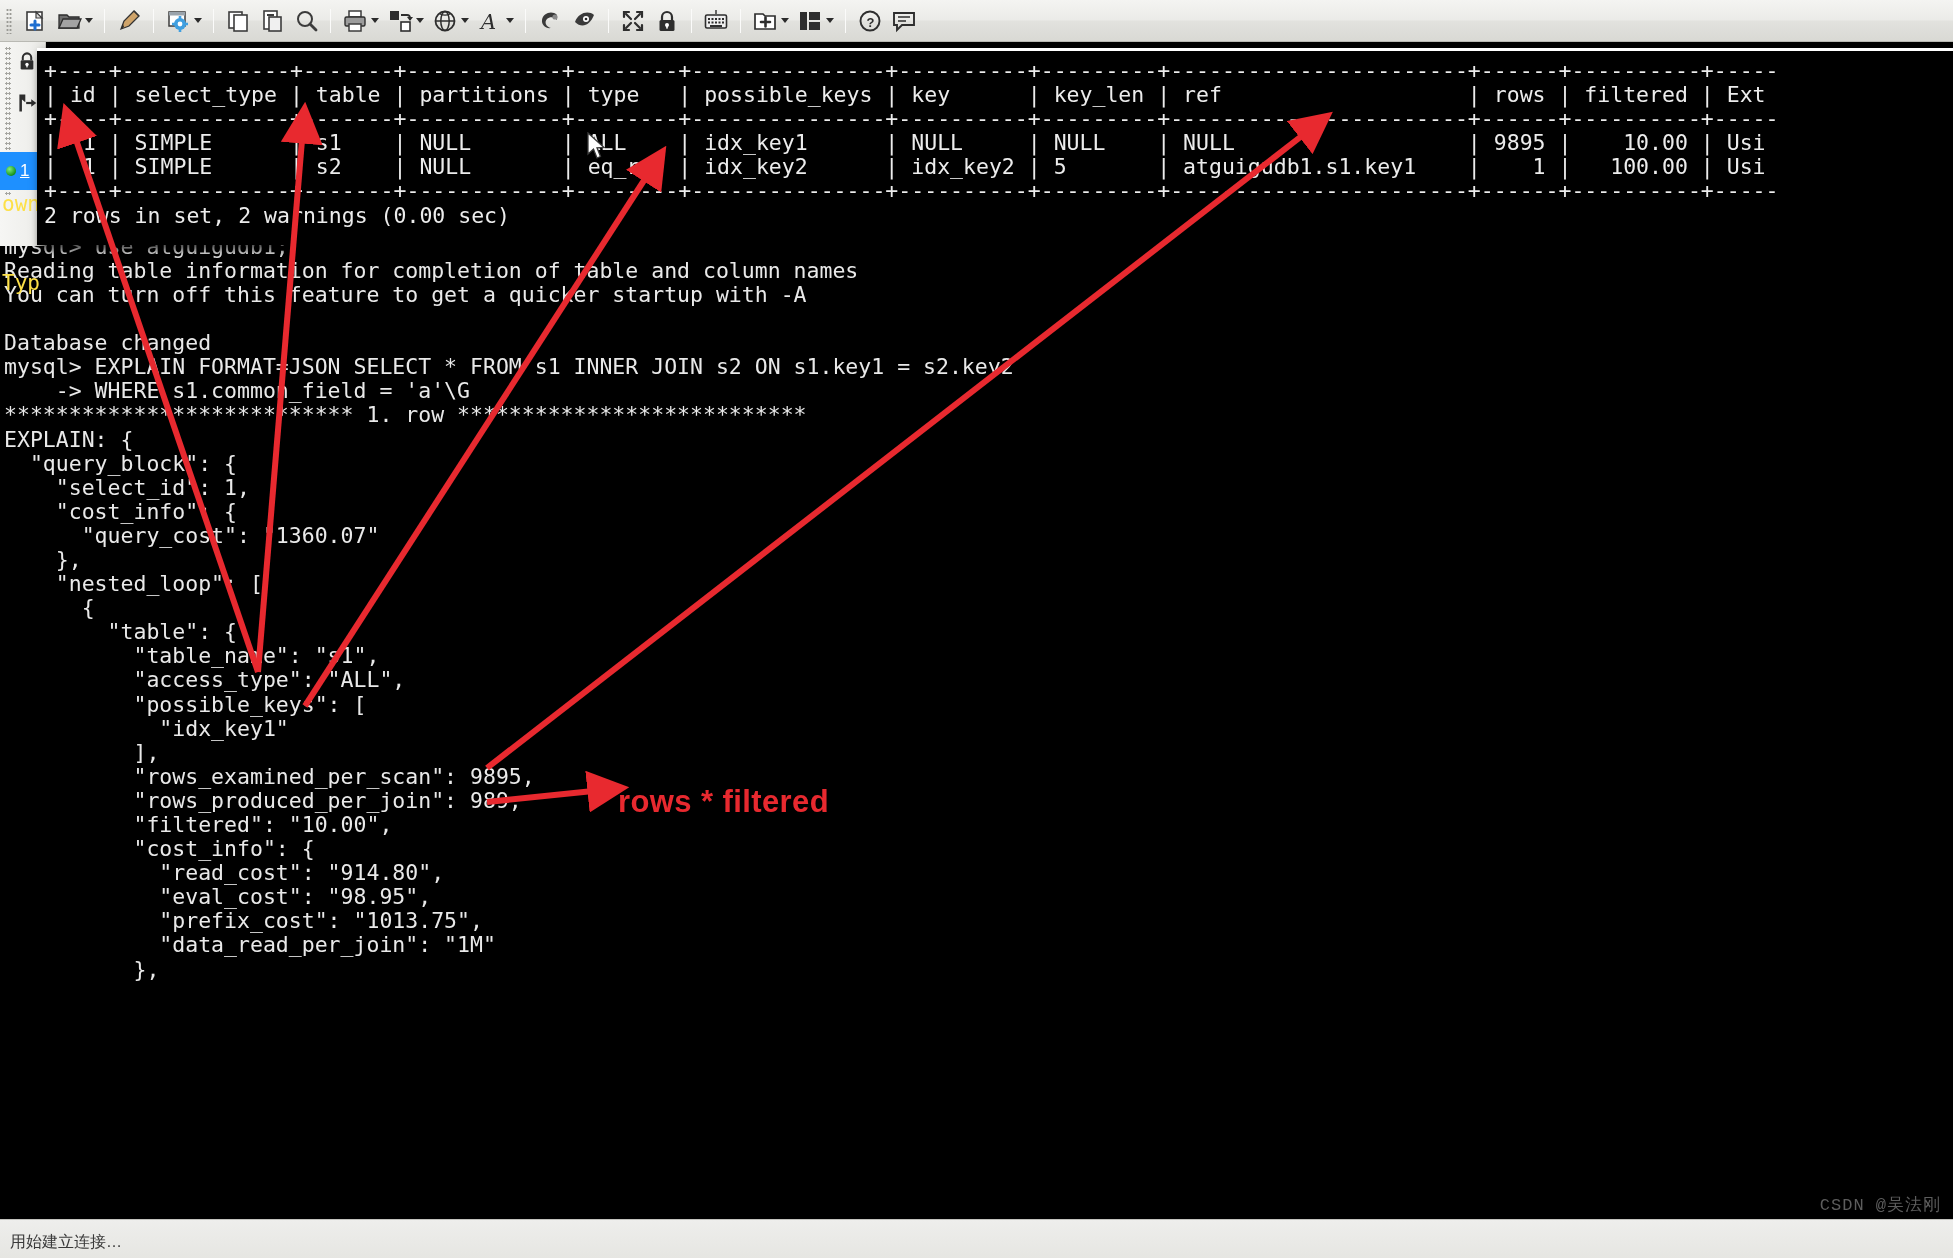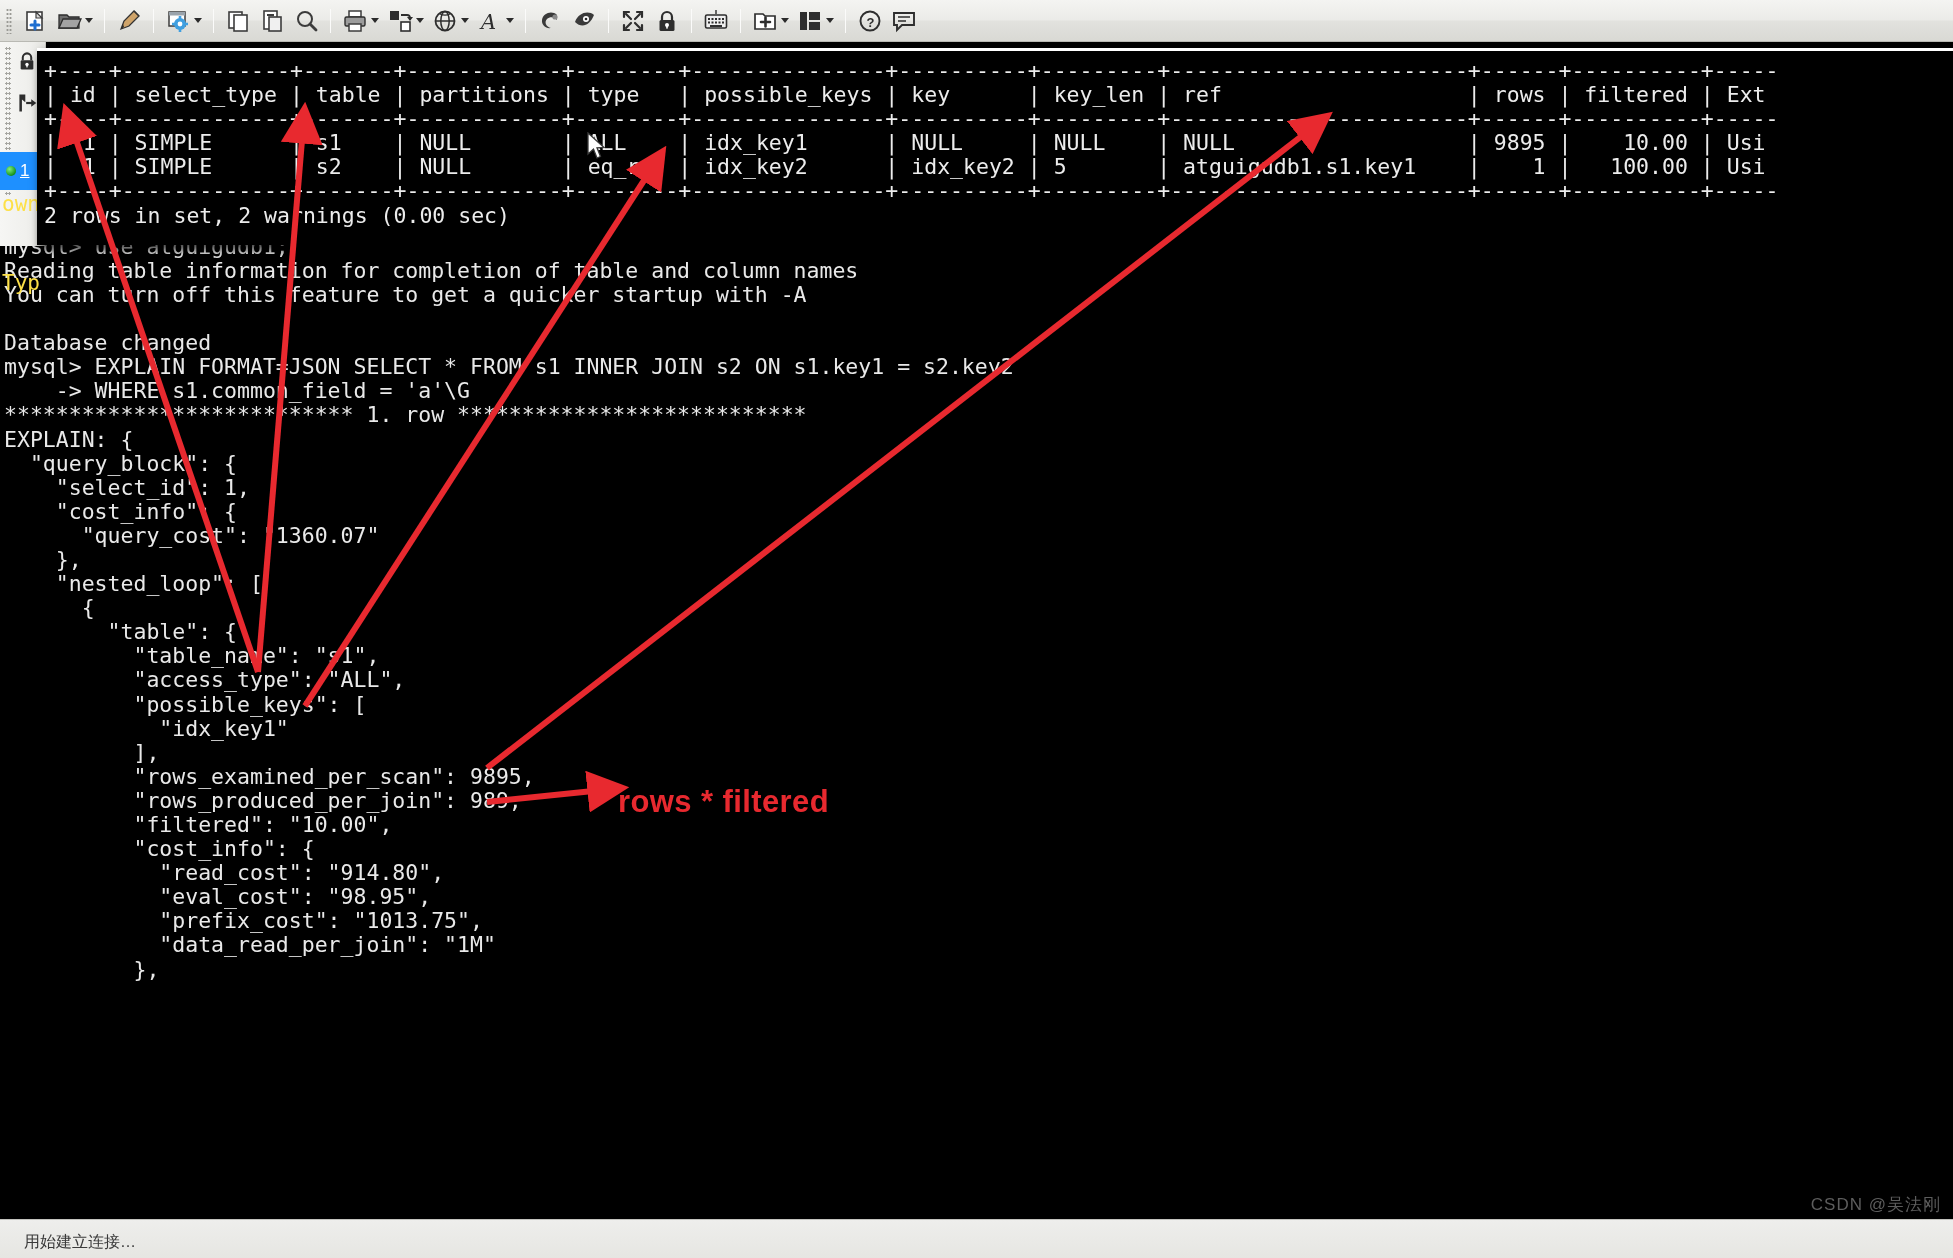--- a/index.html
+++ b/index.html
@@ -107,29 +107,29 @@
   }
 
   
   .cursor { position: absolute; }
 
   
   .statusbar {
     position: absolute; left: 0; bottom: 0; width: 1953px; height: 39px;
     background: linear-gradient(to bottom, #eeeeec 0%, #e6e6e2 100%);
     border-top: 1px solid #c3c3be;
-    display: flex; align-items: center; padding-left: 24px;
+    display: flex; align-items: center; padding-left: 10px;
     font-family: "Liberation Sans", sans-serif; font-size: 16px; color: #3a3a3a;
     overflow: hidden;
   }
   .statusbar .sb-text { white-space: nowrap; margin-top: 6px; }
 
   .watermark {
     position: absolute; right: 12px; bottom: 42px;
-    font-family: Liberation Sans, sans-serif; font-size: 17px;
+    font-family: Liberation Mono, monospace; font-size: 17px;
     color: #5d5d5d; letter-spacing: 1px;
   }
 </style>
 </head>
 <body>
 
 <div id="root">
 
   <div class="toolbar">
     <div class="tb-grip"></div>

